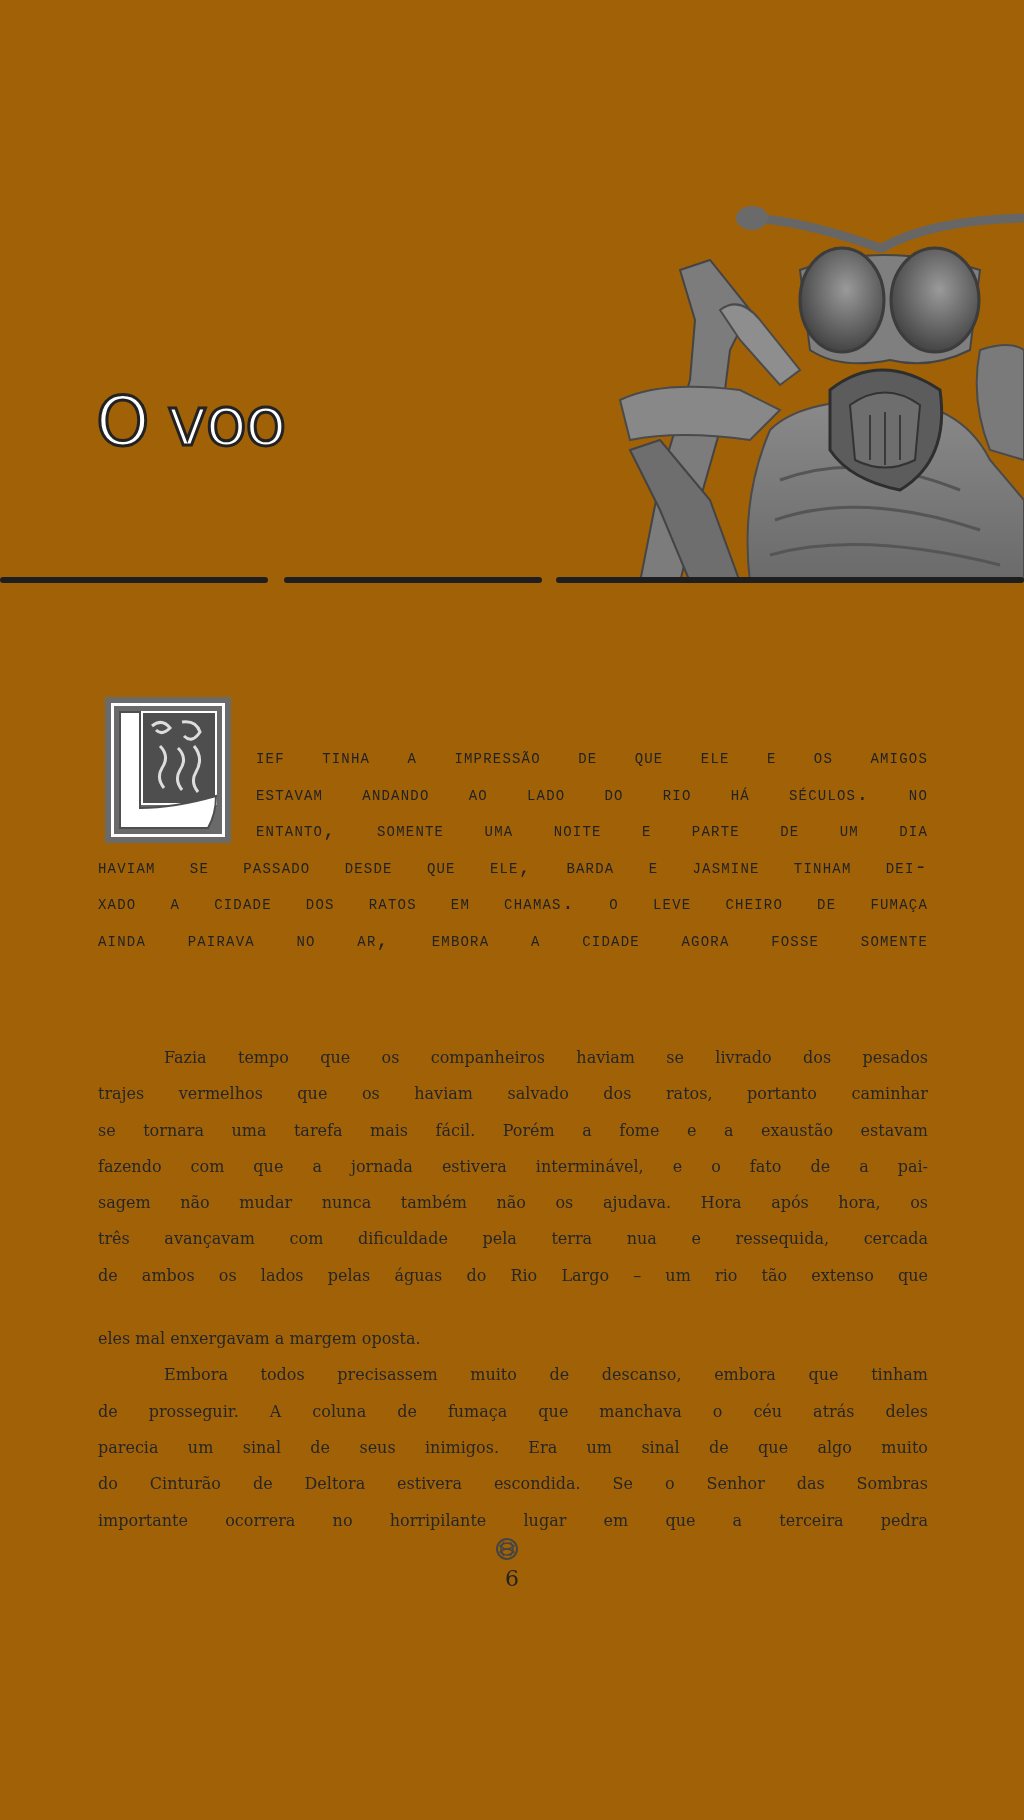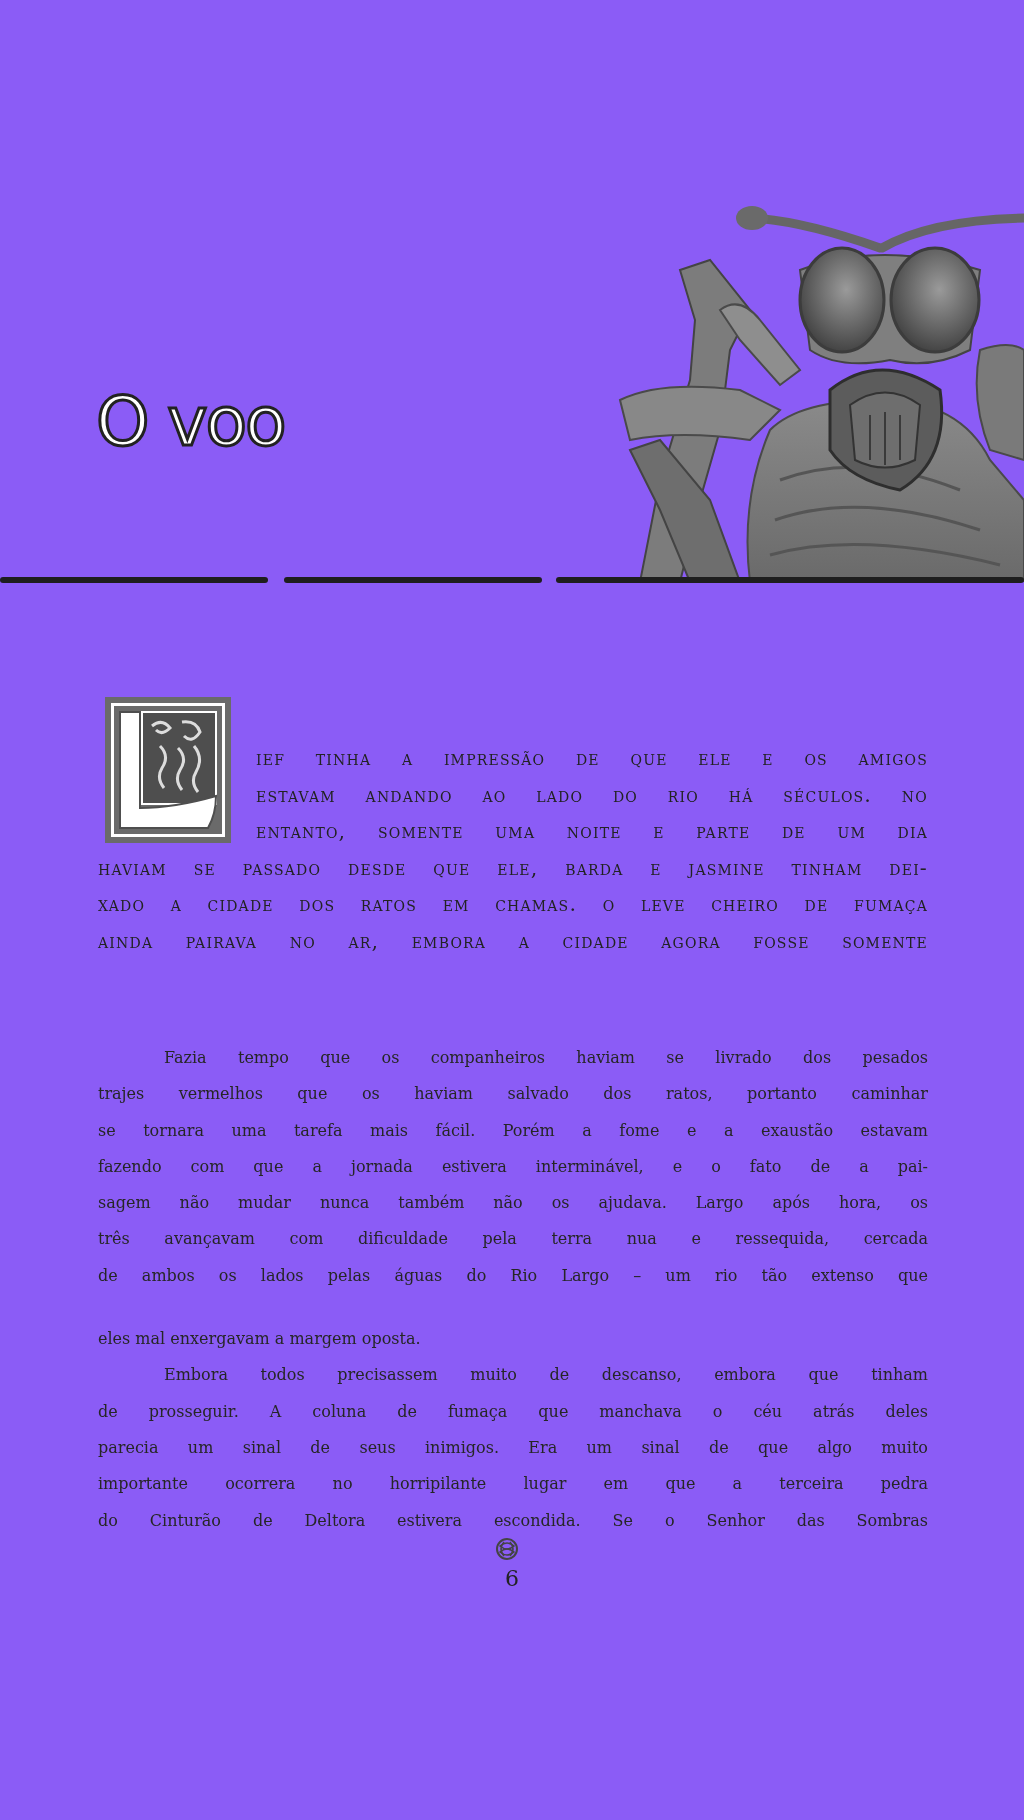--- a/index.html
+++ b/index.html
@@ -12,21 +12,21 @@
       height: 1820px;
       position: relative;
       overflow: hidden;
       color: #2a2a2a;
     }
     .page {
       position: absolute;
       left: 0; top: 0;
       width: 1024px;
       height: 1820px;
-      background: #8b5cf6;
+      background: #a16207;
     }
     
     .chapter-title {
       position: absolute;
       left: 96px;
       top: 388px;
       font-family: "DejaVu Sans", sans-serif;
       font-size: 68px;
       font-weight: normal;
       letter-spacing: -2px;
@@ -75,20 +75,21 @@
       letter-spacing: 1.2px;
       font-variant: small-caps;
       text-transform: lowercase;
       color: #222222;
     }
     .intro-line {
       display: block;
       white-space: nowrap;
       text-align: justify;
       text-align-last: justify;
+      font-family: Liberation Mono, monospace;
     }
     .intro-line.indent { padding-left: 158px; }
     .intro-line.last { text-align-last: left; }
     
     .body-text {
       position: absolute;
       left: 98px;
       top: 1040px;
       width: 830px;
       font-family: "DejaVu Serif", serif;
@@ -198,31 +199,31 @@
     <span class="intro-line">xado a cidade dos ratos em chamas. o leve cheiro de fumaça</span>
     <span class="intro-line">ainda pairava no ar, embora a cidade agora fosse somente</span>
   </div>
 
   <div class="body-text">
     <div>
       <span class="body-line indent">Fazia tempo que os companheiros haviam se livrado dos pesados</span>
       <span class="body-line">trajes vermelhos que os haviam salvado dos ratos, portanto caminhar</span>
       <span class="body-line">se tornara uma tarefa mais fácil. Porém a fome e a exaustão estavam</span>
       <span class="body-line">fazendo com que a jornada estivera interminável, e o fato de a pai-</span>
-      <span class="body-line">sagem não mudar nunca também não os ajudava. Largo após hora, os</span>
+      <span class="body-line">sagem não mudar nunca também não os ajudava. Hora após hora, os</span>
       <span class="body-line">três avançavam com dificuldade pela terra nua e ressequida, cercada</span>
       <span class="body-line">de ambos os lados pelas águas do Rio Largo – um rio tão extenso que</span>
       <span class="body-line last">eles mal enxergavam a margem oposta.</span>
     </div>
     <div>
       <span class="body-line indent">Embora todos precisassem muito de descanso, embora que tinham</span>
       <span class="body-line">de prosseguir. A coluna de fumaça que manchava o céu atrás deles</span>
       <span class="body-line">parecia um sinal de seus inimigos. Era um sinal de que algo muito</span>
+      <span class="body-line">do Cinturão de Deltora estivera escondida. Se o Senhor das Sombras</span>
       <span class="body-line">importante ocorrera no horripilante lugar em que a terceira pedra</span>
-      <span class="body-line">do Cinturão de Deltora estivera escondida. Se o Senhor das Sombras</span>
     </div>
   </div>
 
   <svg class="ornament" viewBox="0 0 26 26" xmlns="http://www.w3.org/2000/svg">
     <circle cx="13" cy="13" r="10" fill="none" stroke="#444" stroke-width="2"></circle>
     <path d="M6 10 Q13 4 20 10 Q13 16 6 10 Z" fill="none" stroke="#444" stroke-width="1.6"></path>
     <path d="M6 16 Q13 22 20 16 Q13 10 6 16 Z" fill="none" stroke="#444" stroke-width="1.6"></path>
     <path d="M10 6 Q4 13 10 20 M16 6 Q22 13 16 20" fill="none" stroke="#444" stroke-width="1.6"></path>
   </svg>
 

